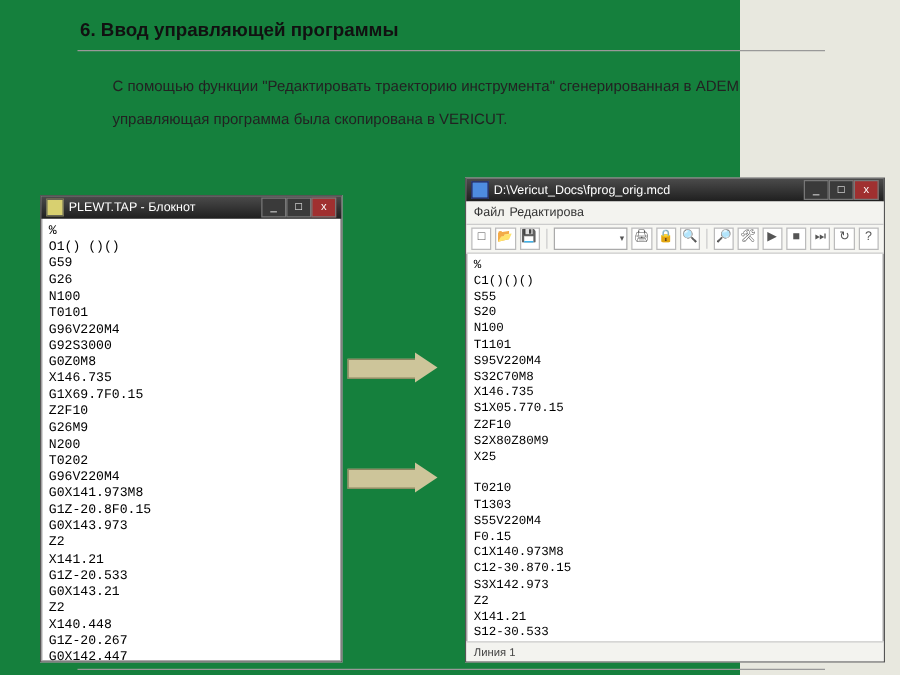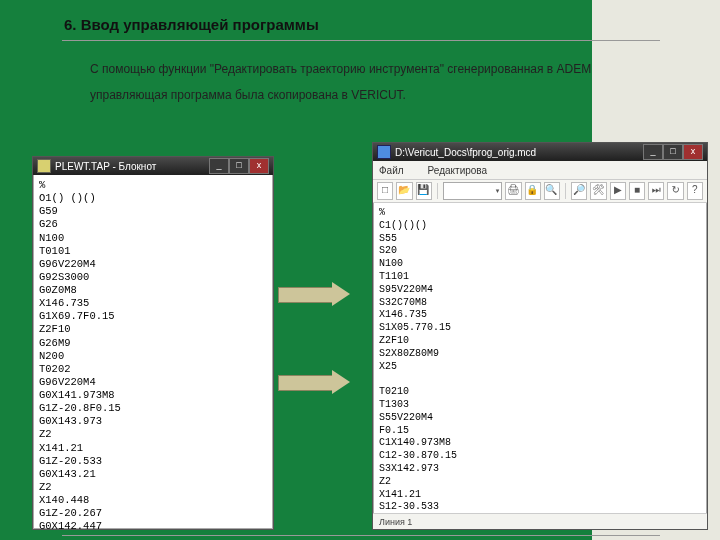--- a/index.html
+++ b/index.html
@@ -13,21 +13,21 @@
   .win-left{left:32px;top:156px;width:240px;height:372px}
   .win-right{left:372px;top:142px;width:334px;height:386px}
 
   .titlebar{height:18px;background:linear-gradient(#4b4b4b,#1f1f1f);color:#fff;font-size:10px;display:flex;align-items:center;padding:0 4px;position:relative}
   .tb-icon{width:12px;height:12px;background:#d8d070;margin-right:4px;border:1px solid #665}
   .tb-icon2{width:12px;height:12px;background:#4e8ce0;margin-right:4px;border:1px solid #225}
   .tb-title{flex:1;white-space:nowrap;overflow:hidden;text-overflow:ellipsis}
   .wbtns{display:flex;gap:0}
   .wbtn{width:18px;height:14px;background:#3a3a3a;border:1px solid #777;color:#fff;font-size:9px;line-height:12px;text-align:center}
   .wbtn.close{background:#a03030}
-  .menubar{height:18px;background:#f3f3ef;border-bottom:1px solid #ccc;font-size:10px;display:flex;align-items:center;padding:0 6px;color:#333;gap:24px}
+  .menubar{height:18px;background:#f3f3ef;border-bottom:1px solid #ccc;font-size:10px;display:flex;align-items:center;padding:0 6px;color:#333;gap:4px}
   .toolbar{height:22px;border-bottom:1px solid #ccc;display:flex;align-items:center;padding:0 4px;gap:3px;background:#f6f6f2}
   .tbtn{width:16px;height:16px;border:1px solid #bbb;background:#fff;font-size:10px;line-height:14px;text-align:center;color:#555}
   .tsep{width:1px;height:16px;background:#ccc;margin:0 2px}
   .tdrop{width:60px;height:16px;border:1px solid #aaa;background:#fff;font-size:9px;display:flex;align-items:center;padding:0 2px;justify-content:space-between}
   .tdrop .dd{font-size:7px;color:#555}
   .content{position:absolute;top:18px;left:0;right:0;bottom:0;padding:4px 6px;font-family:"Courier New",monospace;font-size:10.5px;line-height:1.25;white-space:pre;color:#000;overflow:hidden}
   .win-right .content{top:60px;font-size:10px;line-height:1.28}
   .status{position:absolute;left:0;right:0;bottom:0;height:15px;border-top:1px solid #ccc;background:#f3f3ef;font-size:9px;color:#444;display:flex;align-items:center;padding:0 6px}
 
   .arrow{position:absolute;left:278px;width:72px;height:24px}

